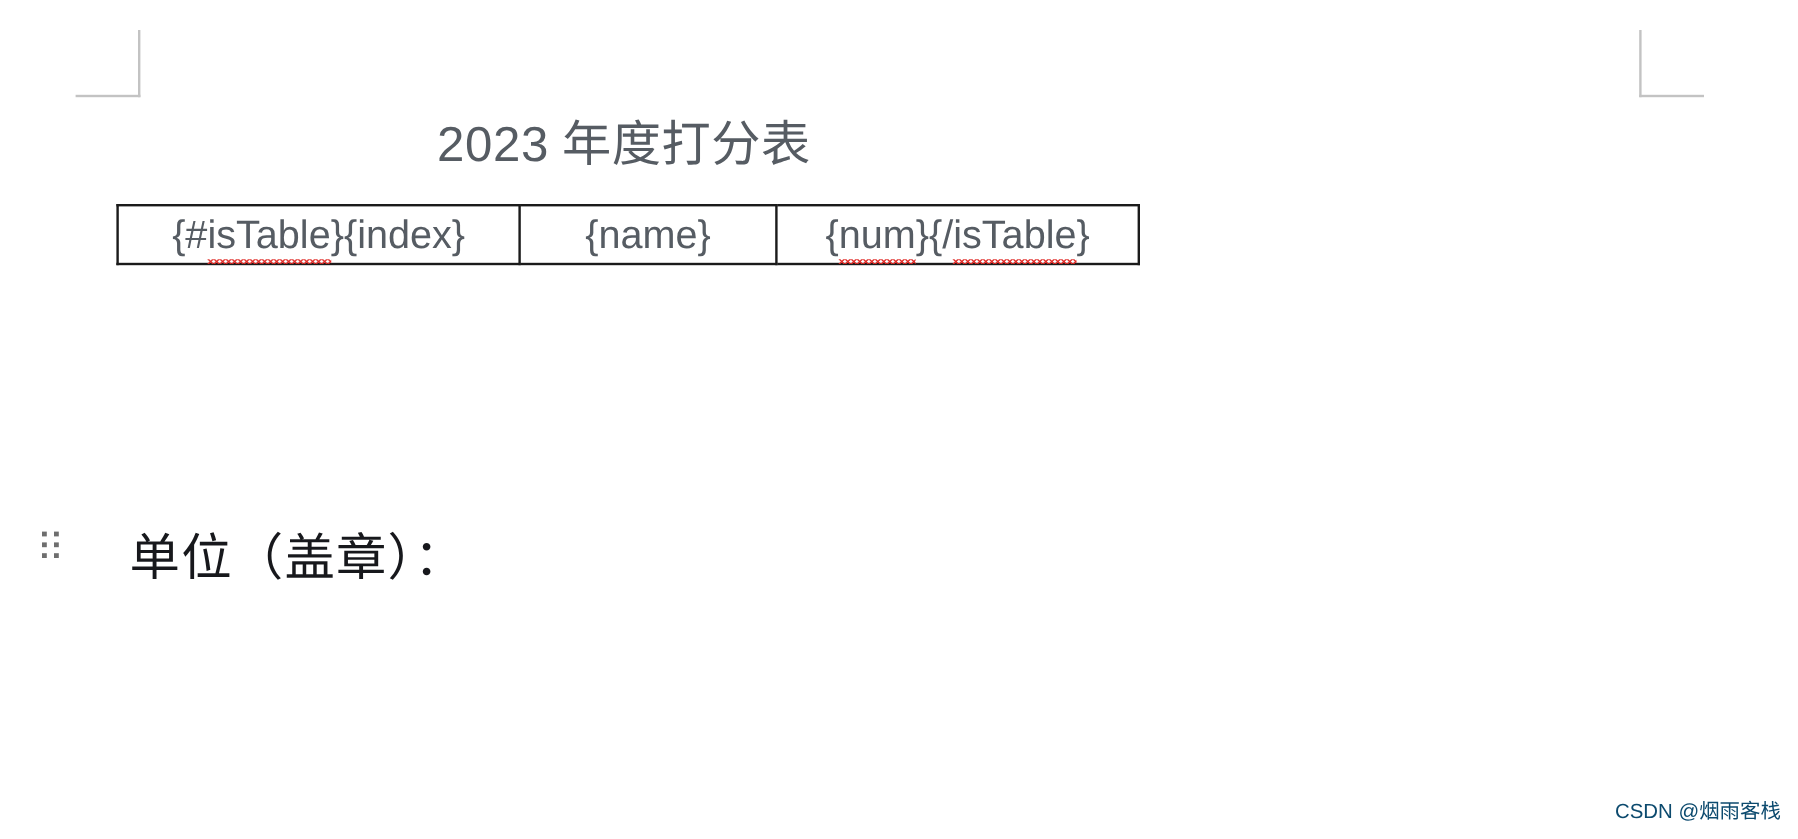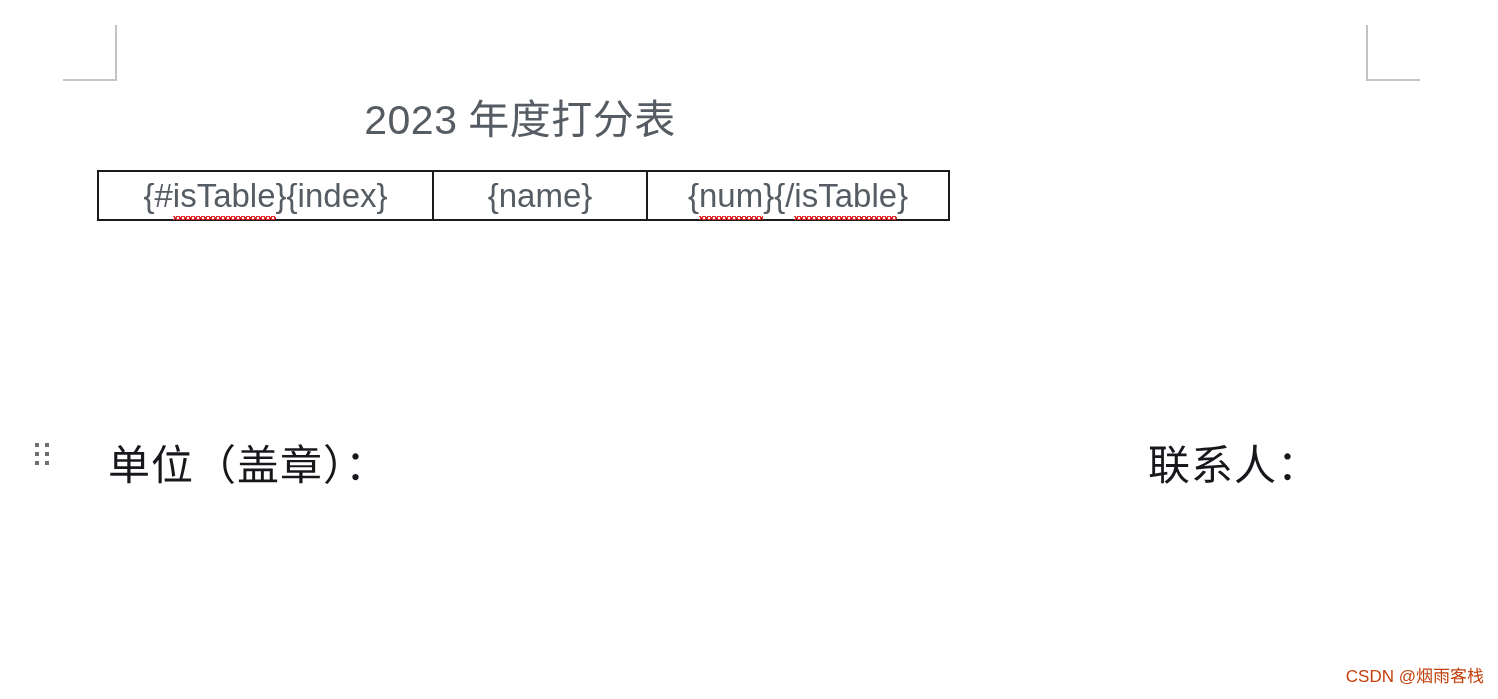--- a/index.html
+++ b/index.html
@@ -141,21 +141,21 @@
   #label-date    { left: 745px; }
   #label-contact { left: 1148px; }
 
   
   #watermark {
     position: absolute;
     right: 14px;
     bottom: 12px;
     font-family: "Liberation Sans", "DejaVu Sans", sans-serif;
     font-size: 17px;
-    color: #c2410c;
+    color: #0c4a6e;
     white-space: nowrap;
     user-select: none;
   }
 </style>
 </head>
 <body>
 
 <div id="page">
 
   <div class="crop-mark" id="crop-top-left">
@@ -182,17 +182,16 @@
   <div id="move-handle">
     <span></span>
     <span></span>
     <span></span>
     <span></span>
     <span></span>
     <span></span>
   </div>
 
   <div class="footer-label" id="label-unit">单位（盖章）：</div>
-  <div class="footer-label" id="label-contact">联系人：</div>
 
   <div id="watermark">CSDN @烟雨客栈</div>
 
 </div>
 
 </body></html>

